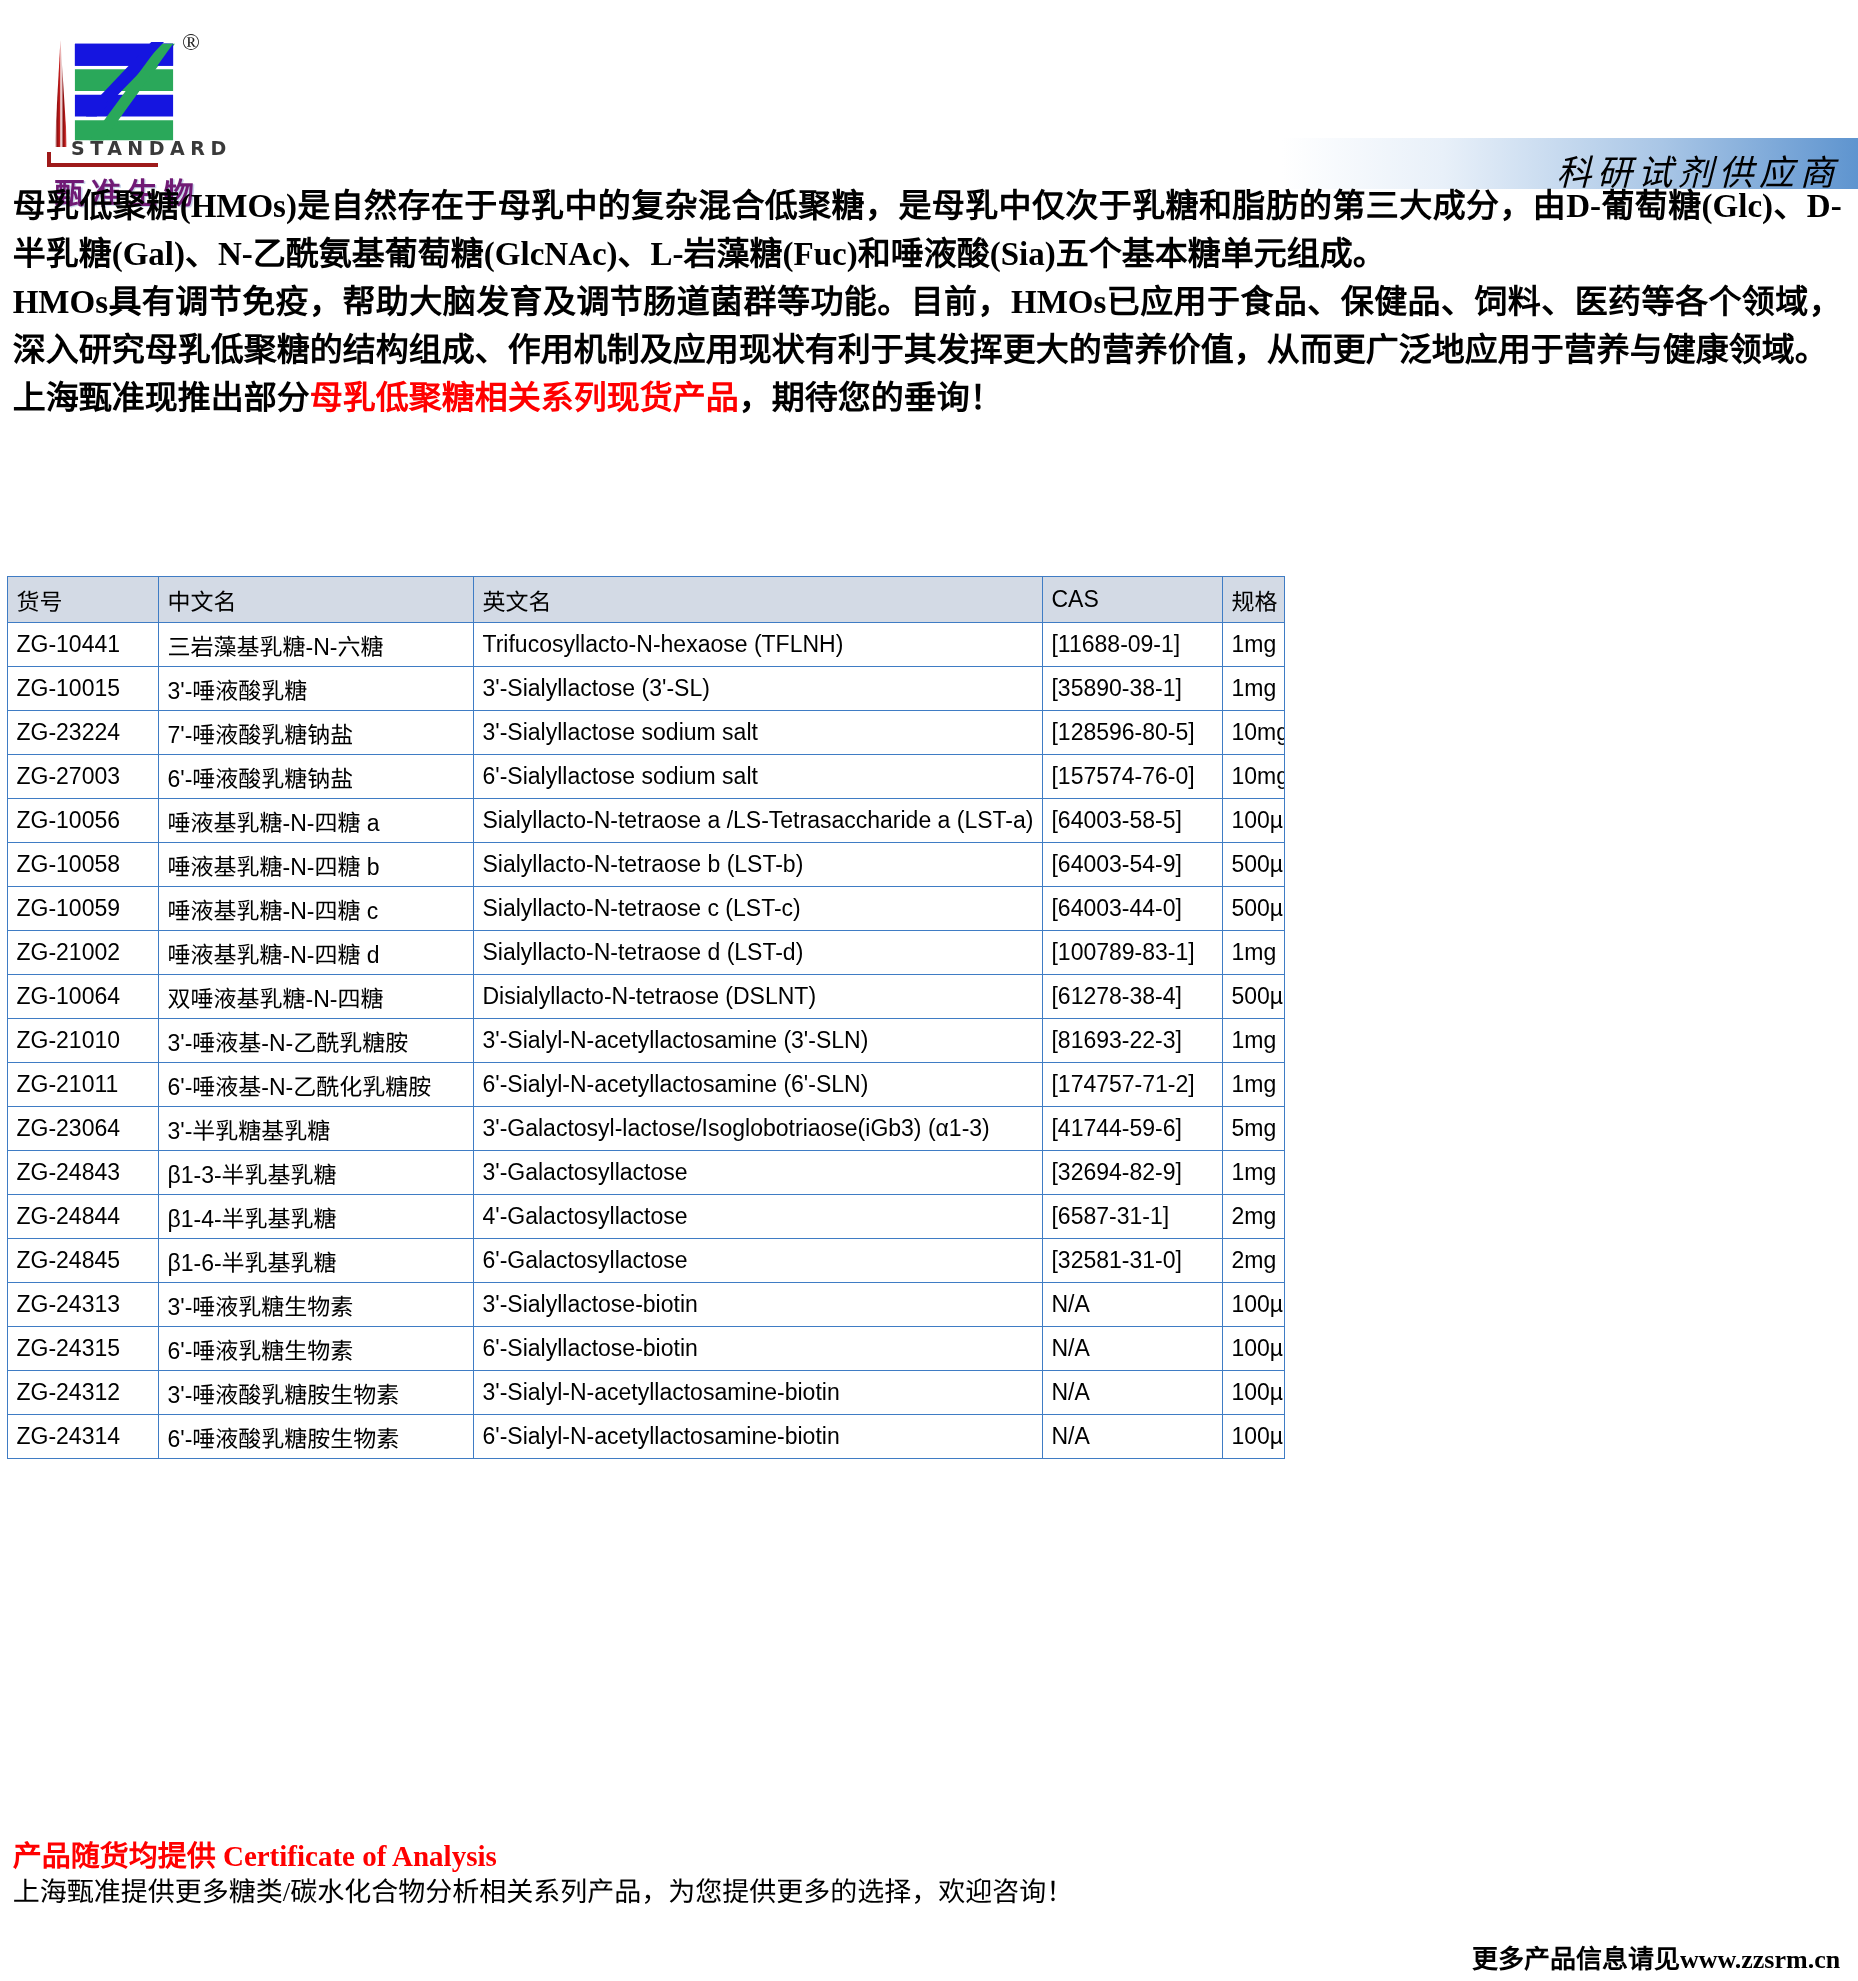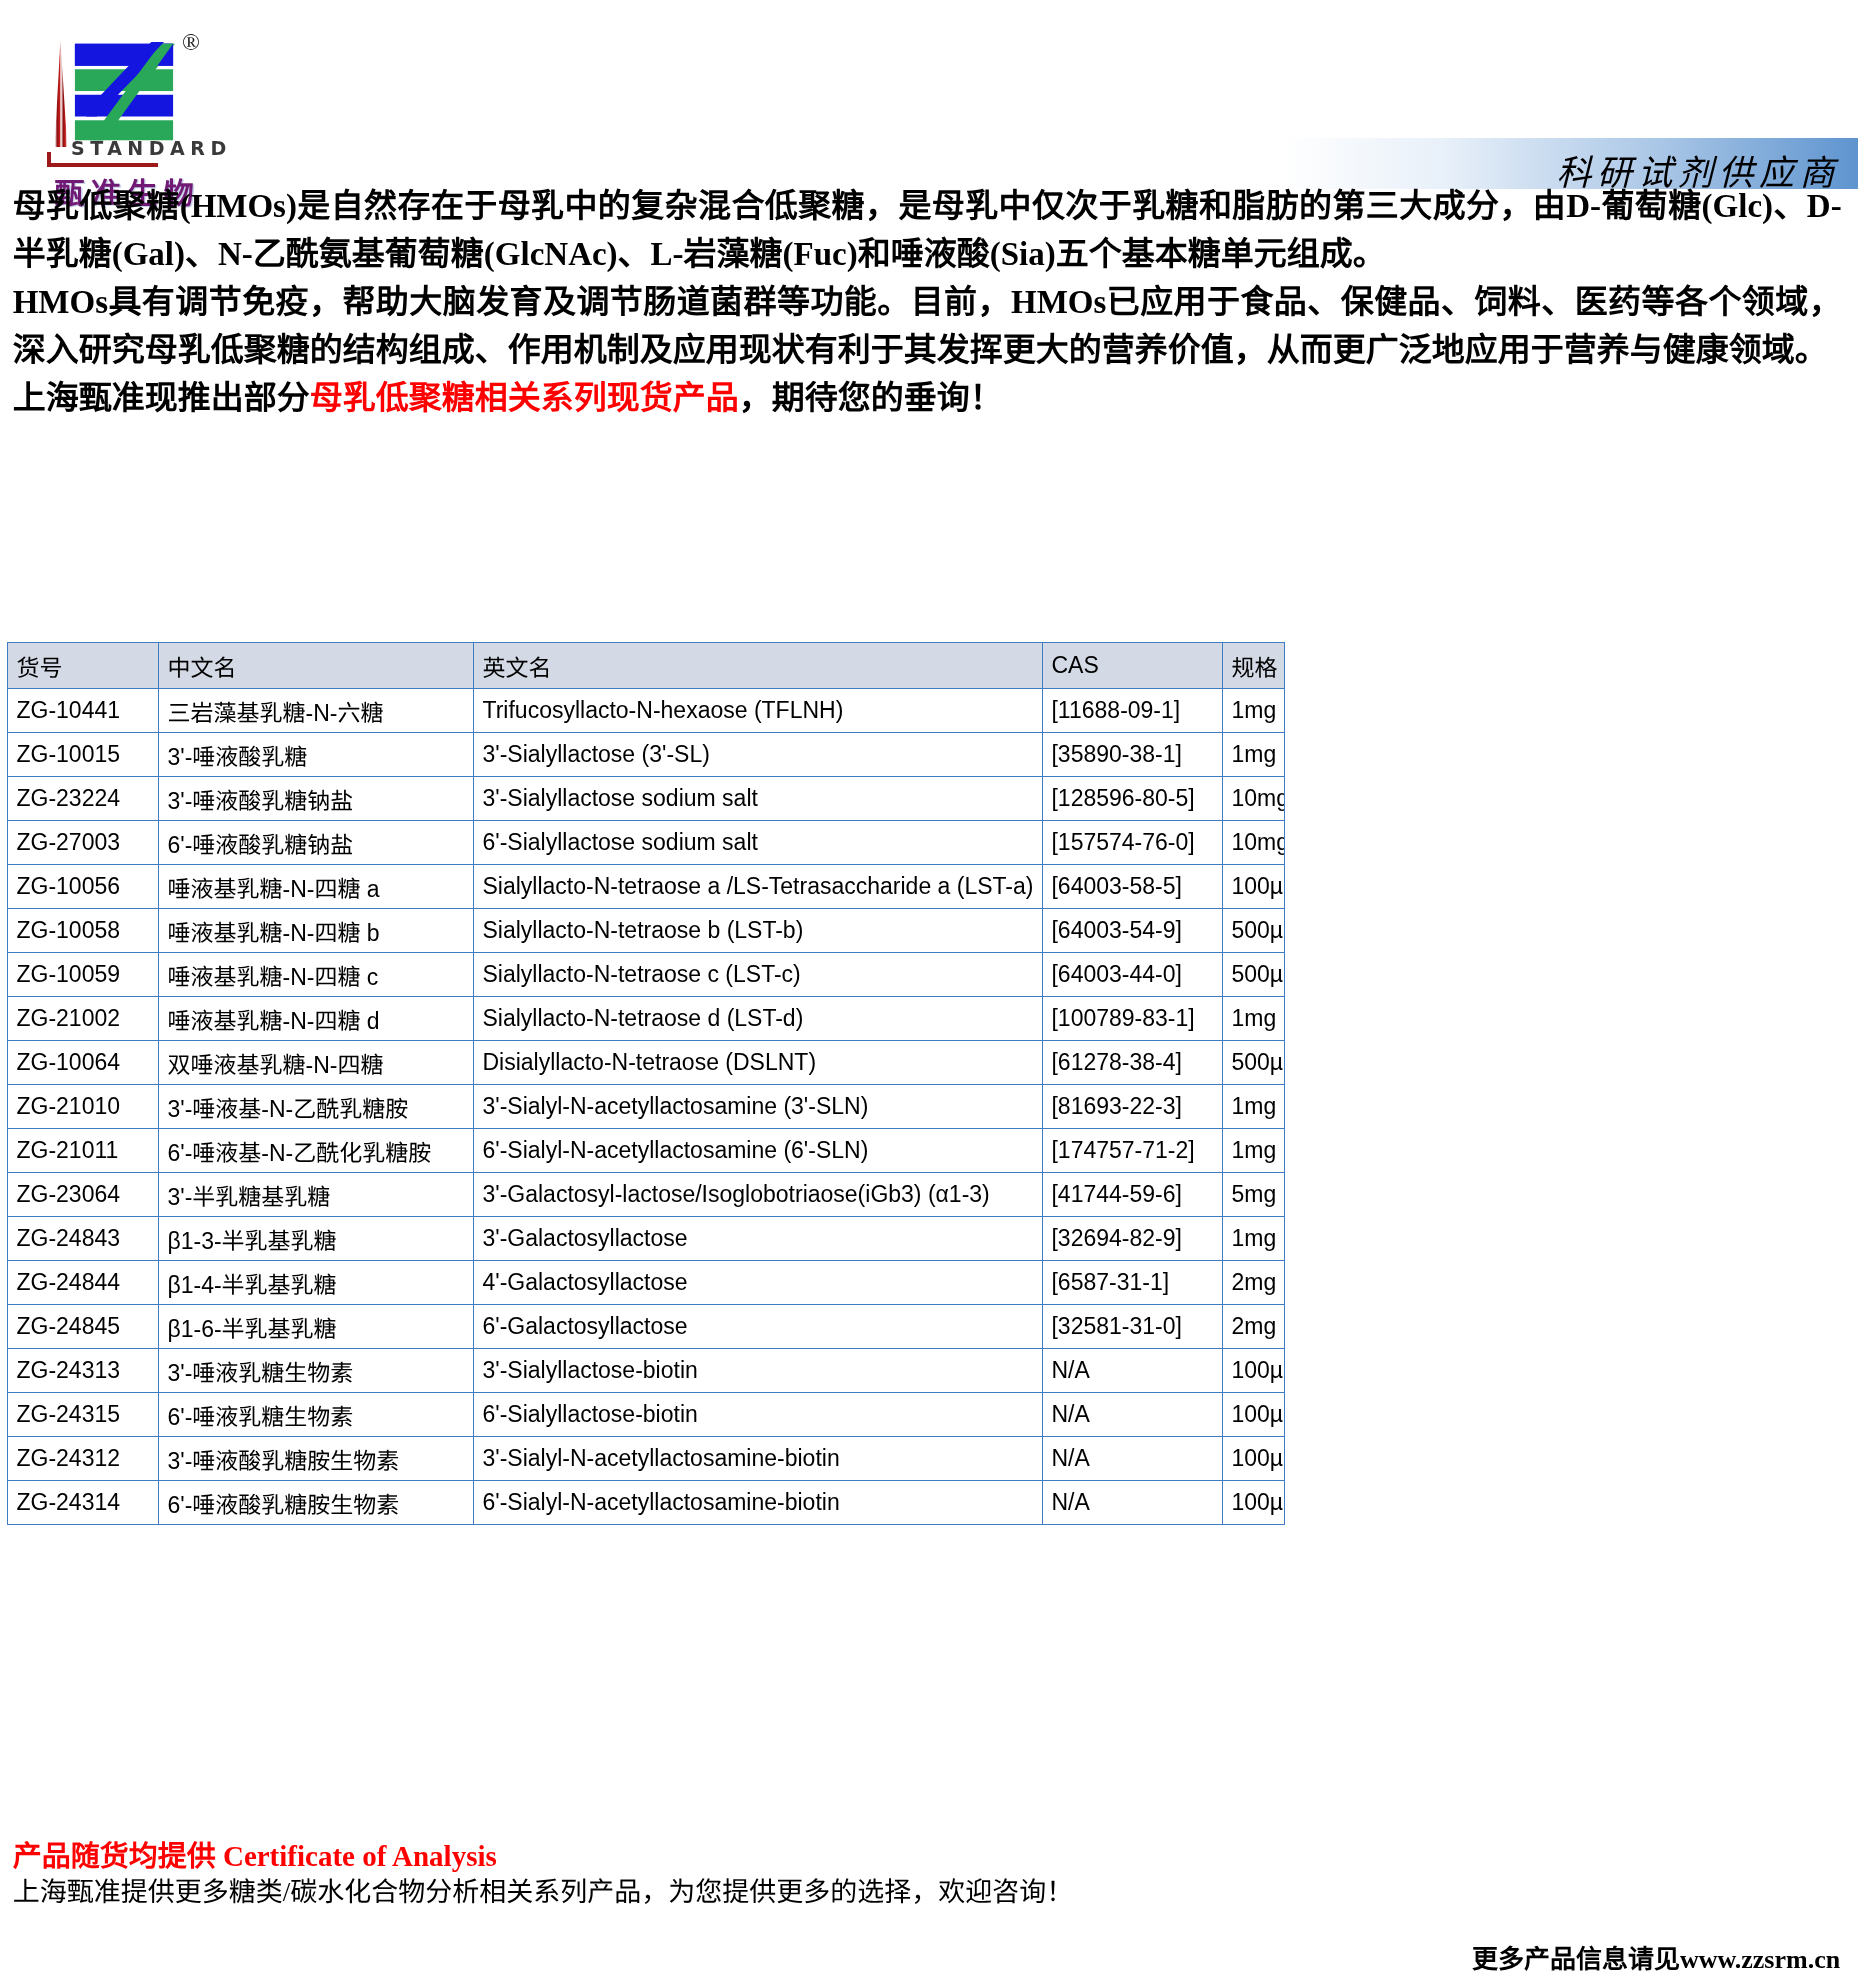--- a/index.html
+++ b/index.html
@@ -131,21 +131,21 @@
     text-align: justify;
     text-justify: inter-ideograph;
   }
   .intro p.p2 { margin-top: 0px; }
   .hl-red { color: #ff0000; }
 
   
   .tbl-wrap {
     position: absolute;
     left: 7.3px;
-    top: 642px;
+    top: 576px;
     width: 1276px;
   }
   table.products {
     border-collapse: collapse;
     width: 1276px;
     table-layout: fixed;
     font-family: "Liberation Sans", "DejaVu Sans", sans-serif;
   }
   table.products th,
   table.products td {
@@ -275,21 +275,21 @@
         </tr>
         <tr>
           <td>ZG-10015</td>
           <td>3'-唾液酸乳糖</td>
           <td>3'-Sialyllactose (3'-SL)</td>
           <td>[35890-38-1]</td>
           <td>1mg</td>
         </tr>
         <tr>
           <td>ZG-23224</td>
-          <td>3'-唾液酸乳糖钠盐</td>
+          <td>7'-唾液酸乳糖钠盐</td>
           <td>3'-Sialyllactose sodium salt</td>
           <td>[128596-80-5]</td>
           <td>10mg</td>
         </tr>
         <tr>
           <td>ZG-27003</td>
           <td>6'-唾液酸乳糖钠盐</td>
           <td>6'-Sialyllactose sodium salt</td>
           <td>[157574-76-0]</td>
           <td>10mg</td>

